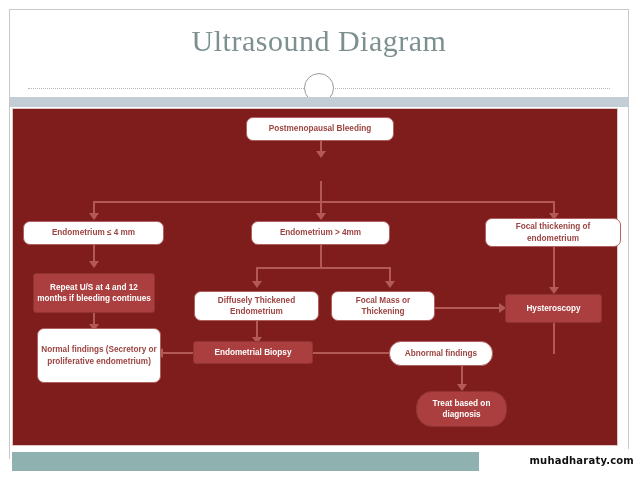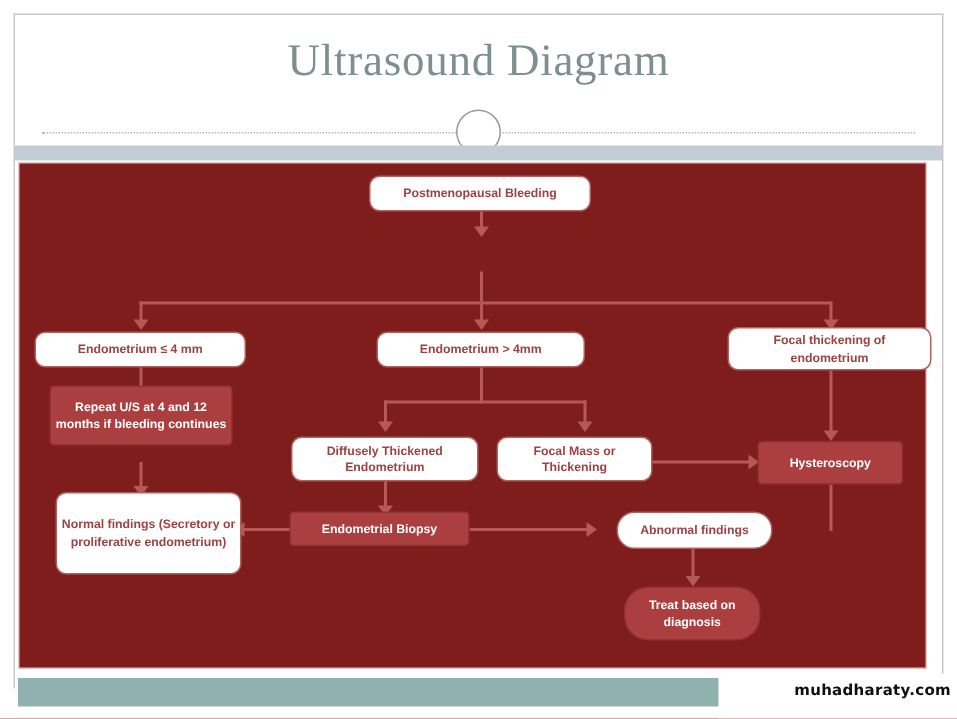--- a/index.html
+++ b/index.html
@@ -187,21 +187,21 @@
     </div>
 
     <div class="node outline" style="left:238px;top:112px;width:139px;height:24px;">
       <span>Endometrium &gt; 4mm</span>
     </div>
 
     <div class="node outline" style="left:472px;top:109px;width:136px;height:29px;">
       <span>Focal thickening of endometrium</span>
     </div>
 
-    <div class="node filled rounded" style="left:20px;top:148px;width:122px;height:40px;">
+    <div class="node filled rounded" style="left:20px;top:164px;width:122px;height:40px;">
       <span>Repeat U/S at 4 and 12 months if bleeding continues</span>
     </div>
 
     <div class="node outline" style="left:181px;top:182px;width:125px;height:30px;">
       <span>Diffusely Thickened Endometrium</span>
     </div>
 
     <div class="node outline" style="left:318px;top:182px;width:104px;height:30px;">
       <span>Focal Mass or Thickening</span>
     </div>
@@ -211,21 +211,21 @@
     </div>
 
     <div class="node filled rounded" style="left:492px;top:185px;width:97px;height:29px;">
       <span>Hysteroscopy</span>
     </div>
 
     <div class="node filled rounded" style="left:180px;top:232px;width:120px;height:23px;">
       <span>Endometrial Biopsy</span>
     </div>
 
-    <div class="node outline" style="left:398px;top:232px;width:104px;height:25px;border-radius:12px;">
+    <div class="node outline" style="left:376px;top:232px;width:104px;height:25px;border-radius:12px;">
       <span>Abnormal findings</span>
     </div>
 
     <div class="node filled rounded" style="left:403px;top:282px;width:91px;height:36px;border-radius:16px;">
       <span>Treat based on diagnosis</span>
     </div>
 
   </div>
 
   <div id="band-teal"></div>

